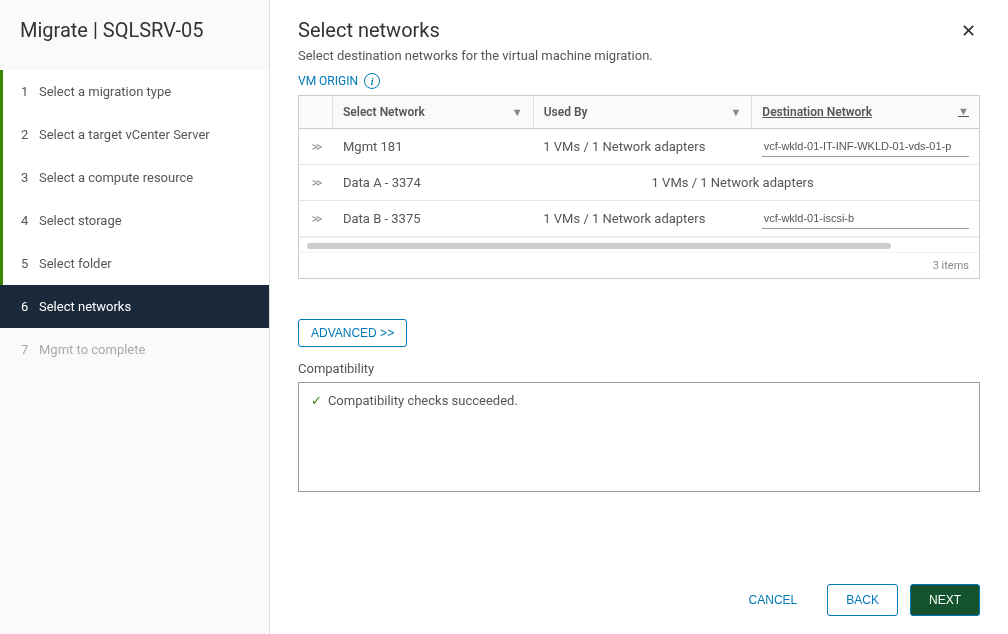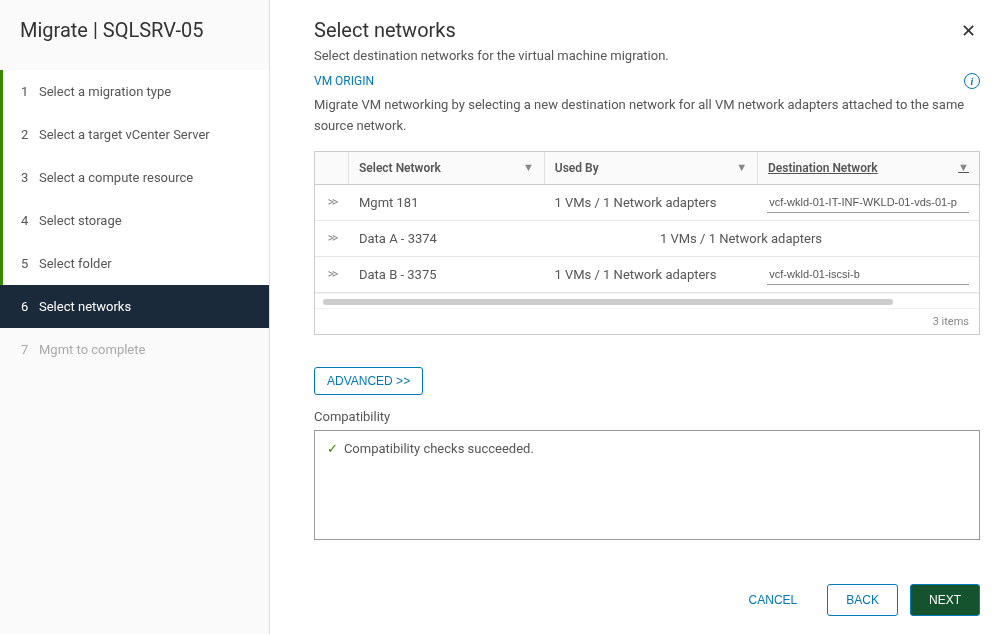--- a/index.html
+++ b/index.html
@@ -13,21 +13,20 @@
       color: #333;
       background: #fff;
       width: 1008px;
       height: 634px;
       overflow: hidden;
     }
     .dialog {
       display: flex;
       width: 100%;
       height: 100%;
-      gap: 16px;
     }
     .sidebar {
       width: 270px;
       background: #fafafa;
       border-right: 1px solid #e0e0e0;
       display: flex;
       flex-direction: column;
     }
     .sidebar-title {
       font-size: 20px;
@@ -97,21 +96,21 @@
       padding: 4px;
       line-height: 1;
     }
     .subtitle {
       font-size: 13px;
       color: #565656;
       margin-bottom: 10px;
     }
     .vm-origin {
       display: flex;
-      justify-content: space-between;
+      justify-content: flex-start;
       align-items: center;
       color: #0079b8;
       font-size: 12px;
       margin-bottom: 6px;
       gap: 6px;
     }
     .info-icon {
       display: inline-flex;
       width: 16px;
       height: 16px;
@@ -230,21 +229,21 @@
       border-radius: 3px;
       width: 88%;
     }
     .table-footer {
       text-align: right;
       padding: 6px 10px;
       font-size: 11px;
       color: #888;
     }
     .advanced-btn {
-      margin-top: 32px;
+      margin-top: 40px;
       border: 1px solid #0079b8;
       color: #0079b8;
       background: #fff;
       padding: 6px 12px;
       font-size: 12px;
       cursor: pointer;
       align-self: flex-start;
       border-radius: 3px;
     }
     .compat-label {
@@ -338,21 +337,20 @@
       <div class="main-title">Select networks</div>
       <div class="close-btn">✕</div>
     </div>
     <div class="subtitle">Select destination networks for the virtual machine migration.</div>
 
     <div class="vm-origin">
       <span>VM ORIGIN</span>
       <span class="info-icon">i</span>
     </div>
 
-    <div class="description">Migrate VM networking by selecting a new destination network for all VM network adapters attached to the same source network.</div>
 
     <div class="network-table">
       <div class="table-header">
         <div class="col-expand"></div>
         <div class="col-source">
           <span>Select Network</span>
           <span class="filter-icon">▼</span>
         </div>
         <div class="col-usedby">
           <span>Used By</span>

